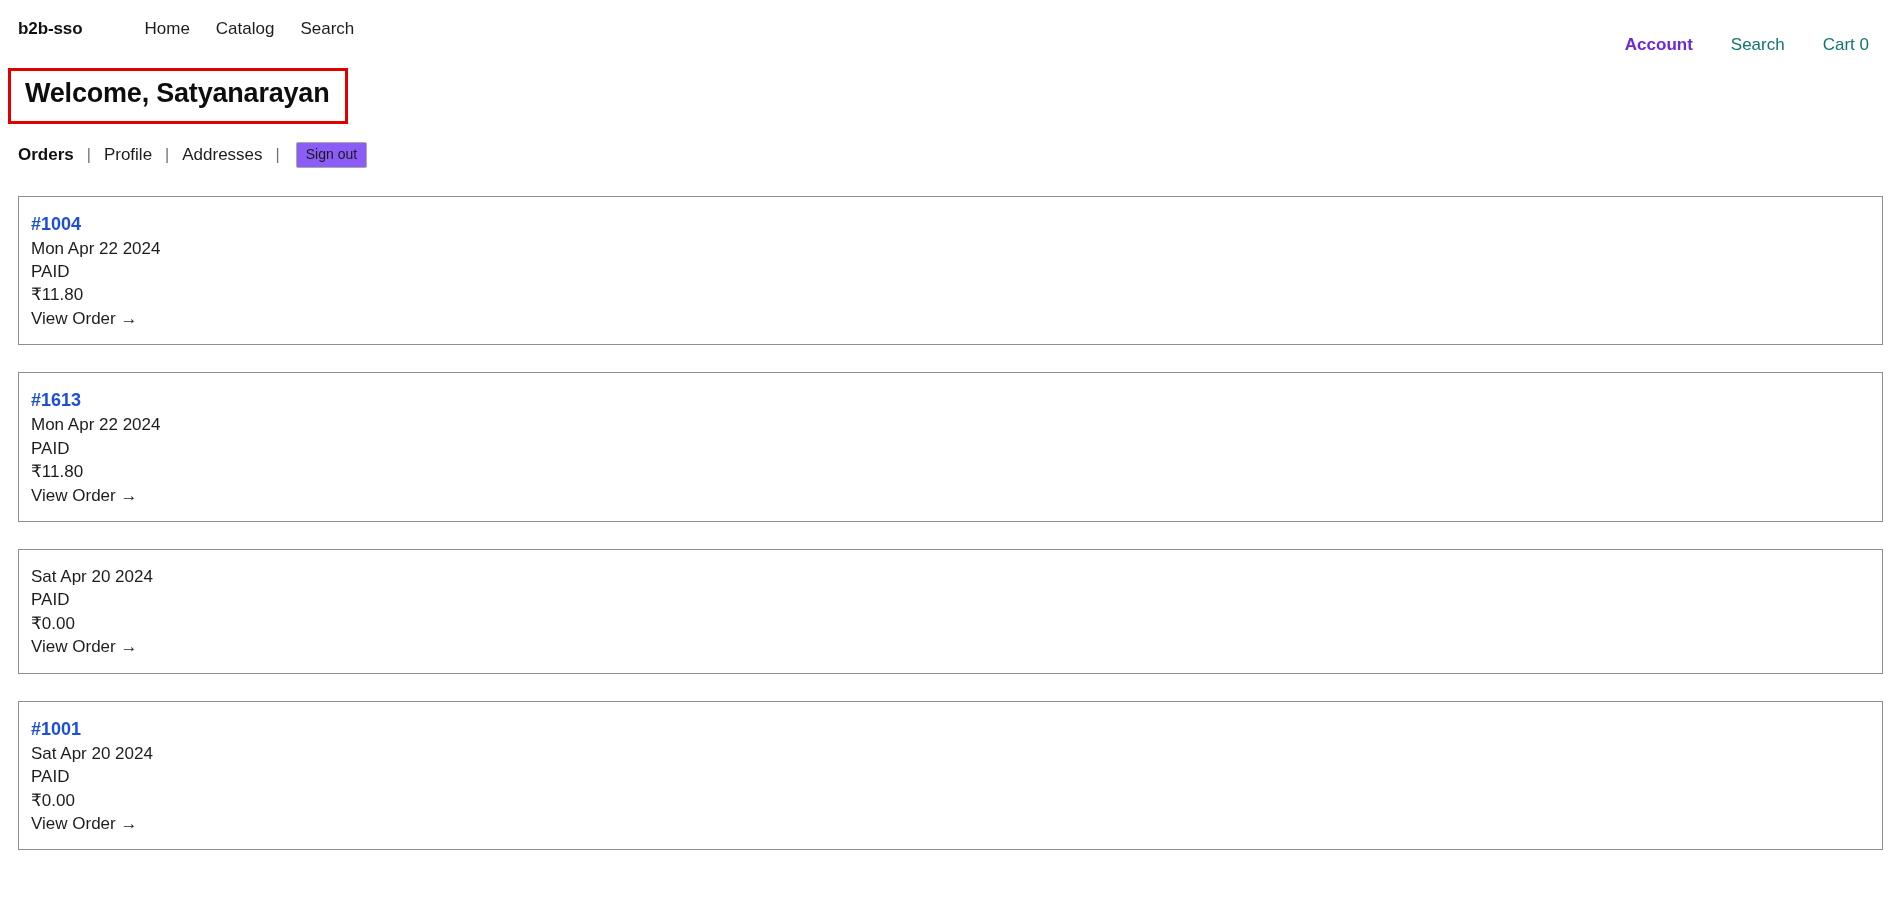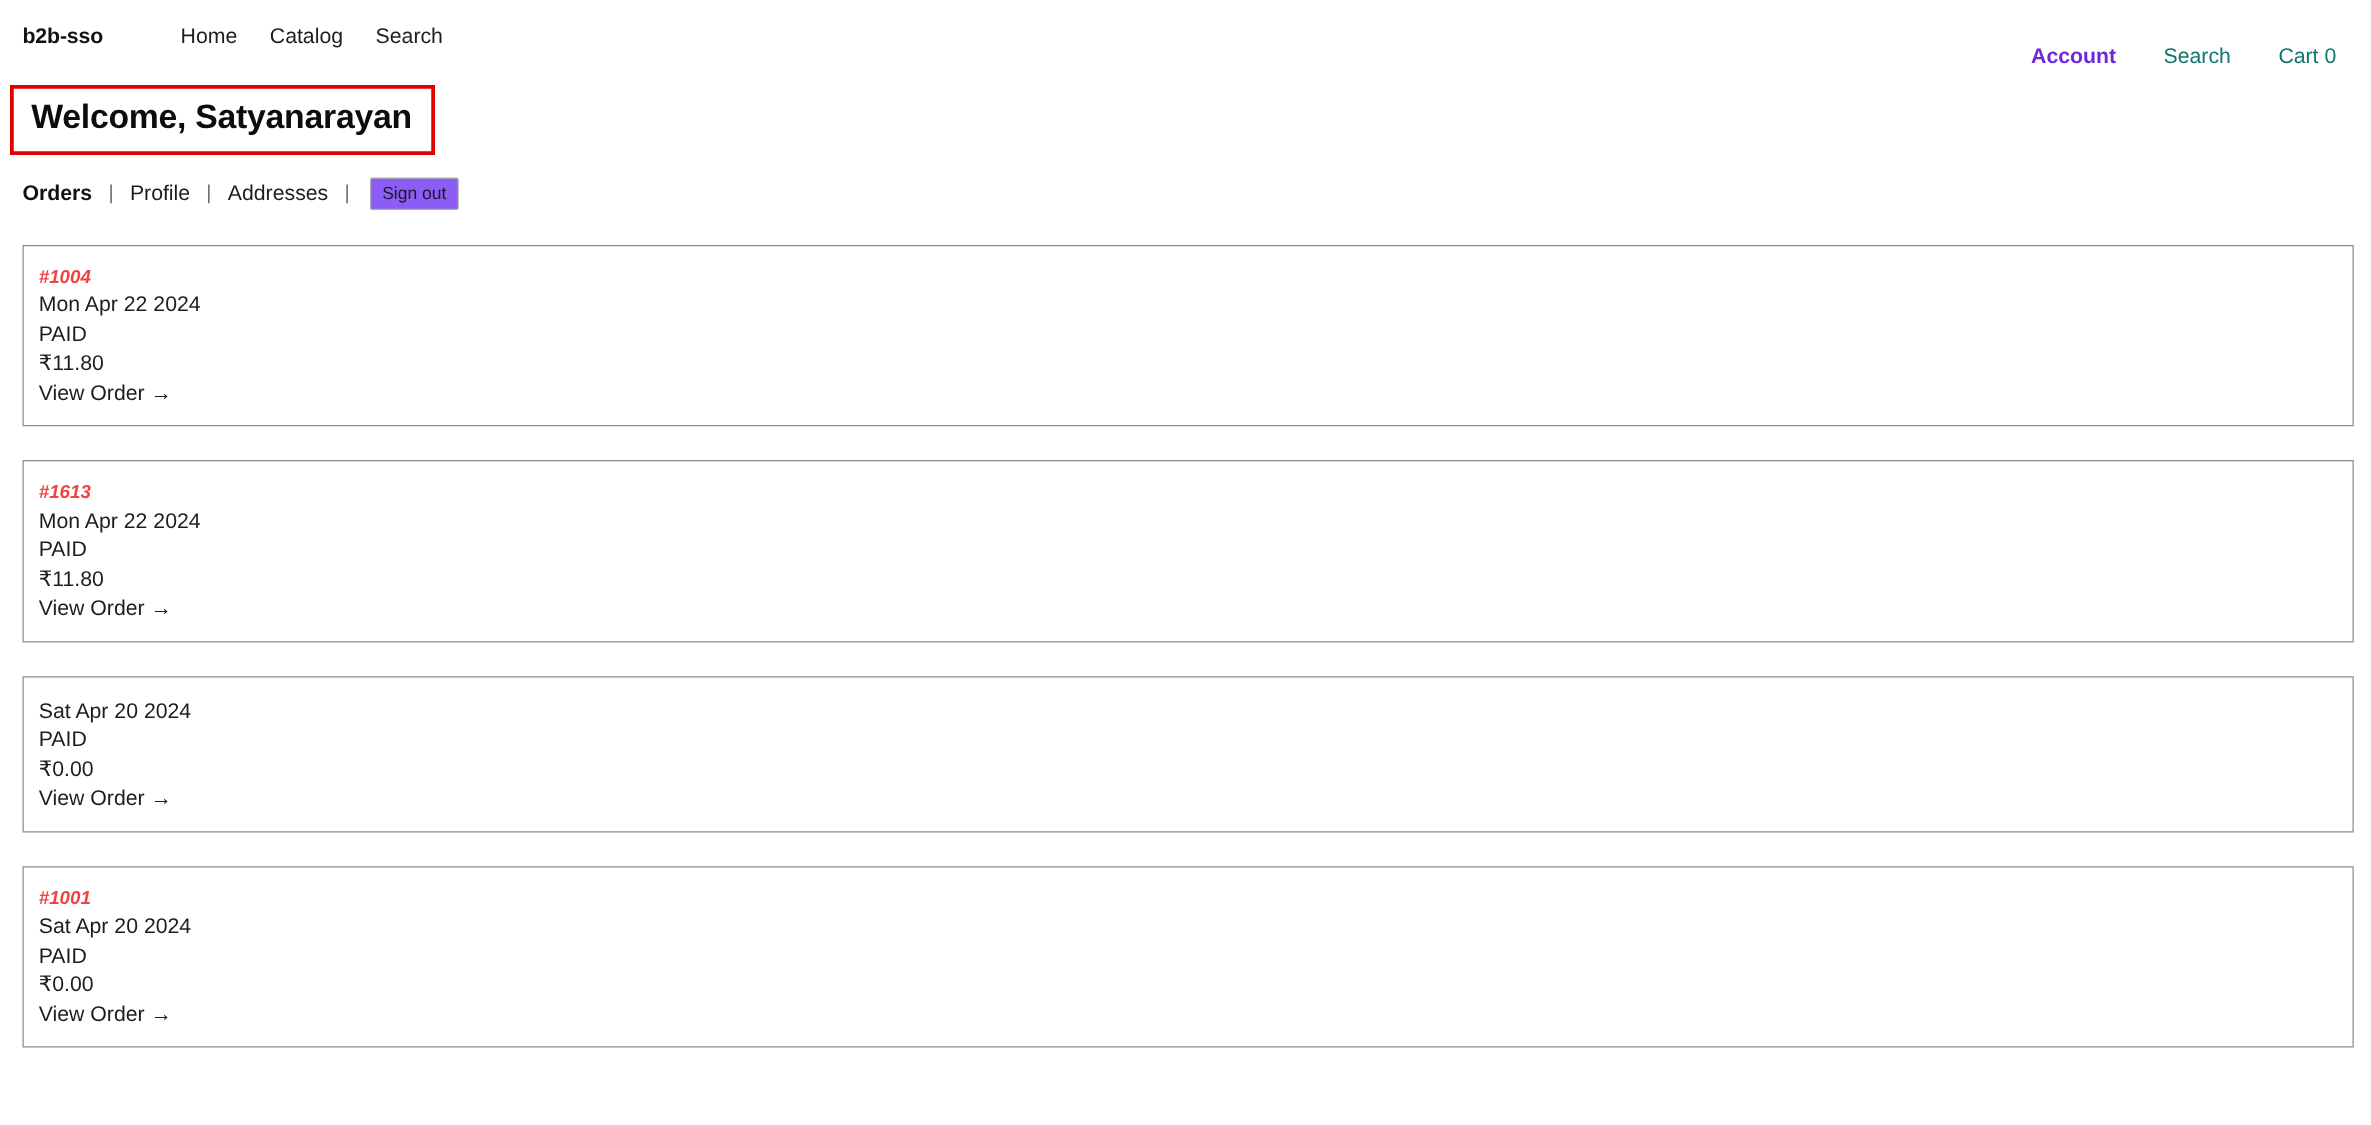--- a/index.html
+++ b/index.html
@@ -133,24 +133,23 @@
     flex-direction: column;
     gap: 27px;
   }
   .order-card {
     border: 1px solid #8e8e8e;
     background: #ffffff;
     padding: 15px 0 14px 12px;
   }
   .order-number {
     font-weight: bold;
-    font-size: 15px;
-    color: #ef4444;
+    font-size: 18px;
+    color: #1d4ed8;
     line-height: 1.38;
-    font-style: italic;
   }
   .order-date,
   .order-status,
   .order-total {
     font-size: 17px;
     color: #1d1d1d;
     line-height: 1.38;
   }
   .order-link {
     display: inline-block;

